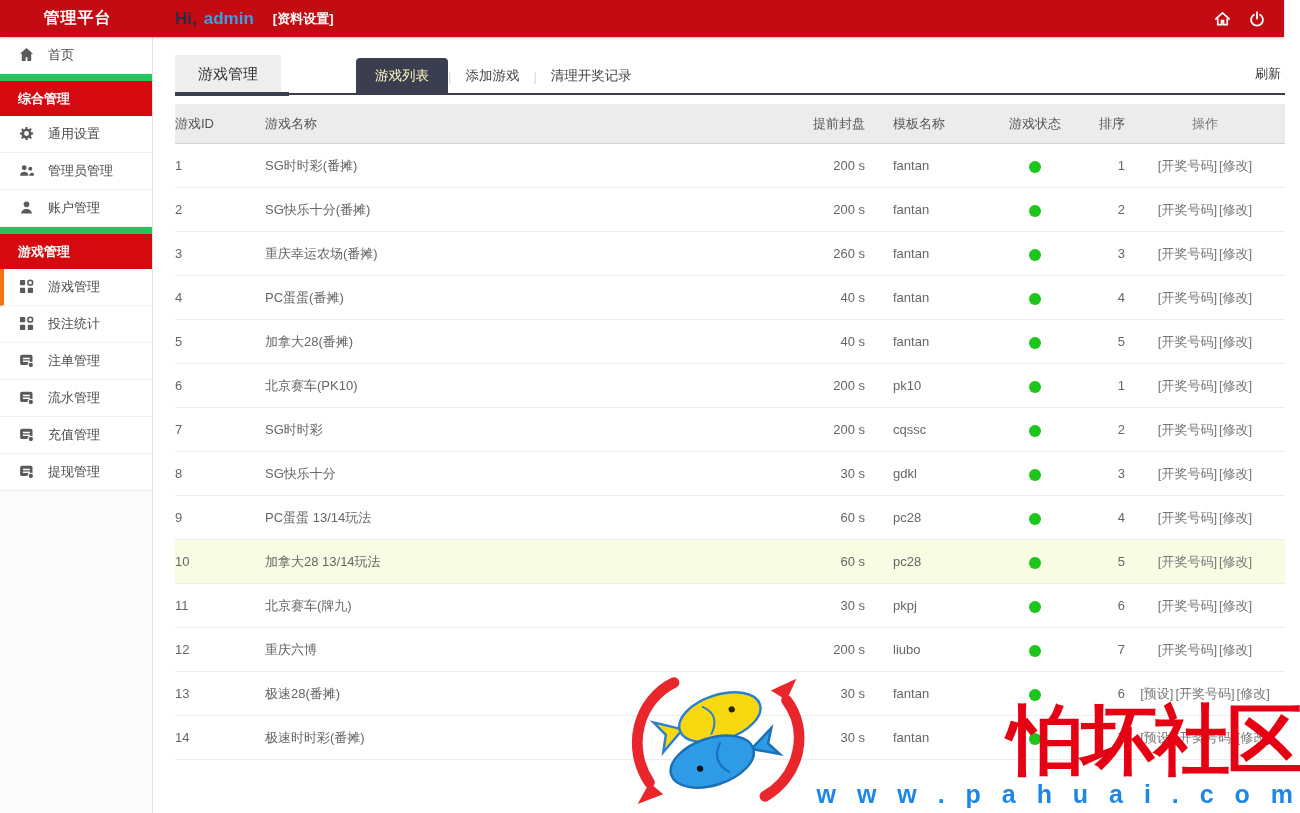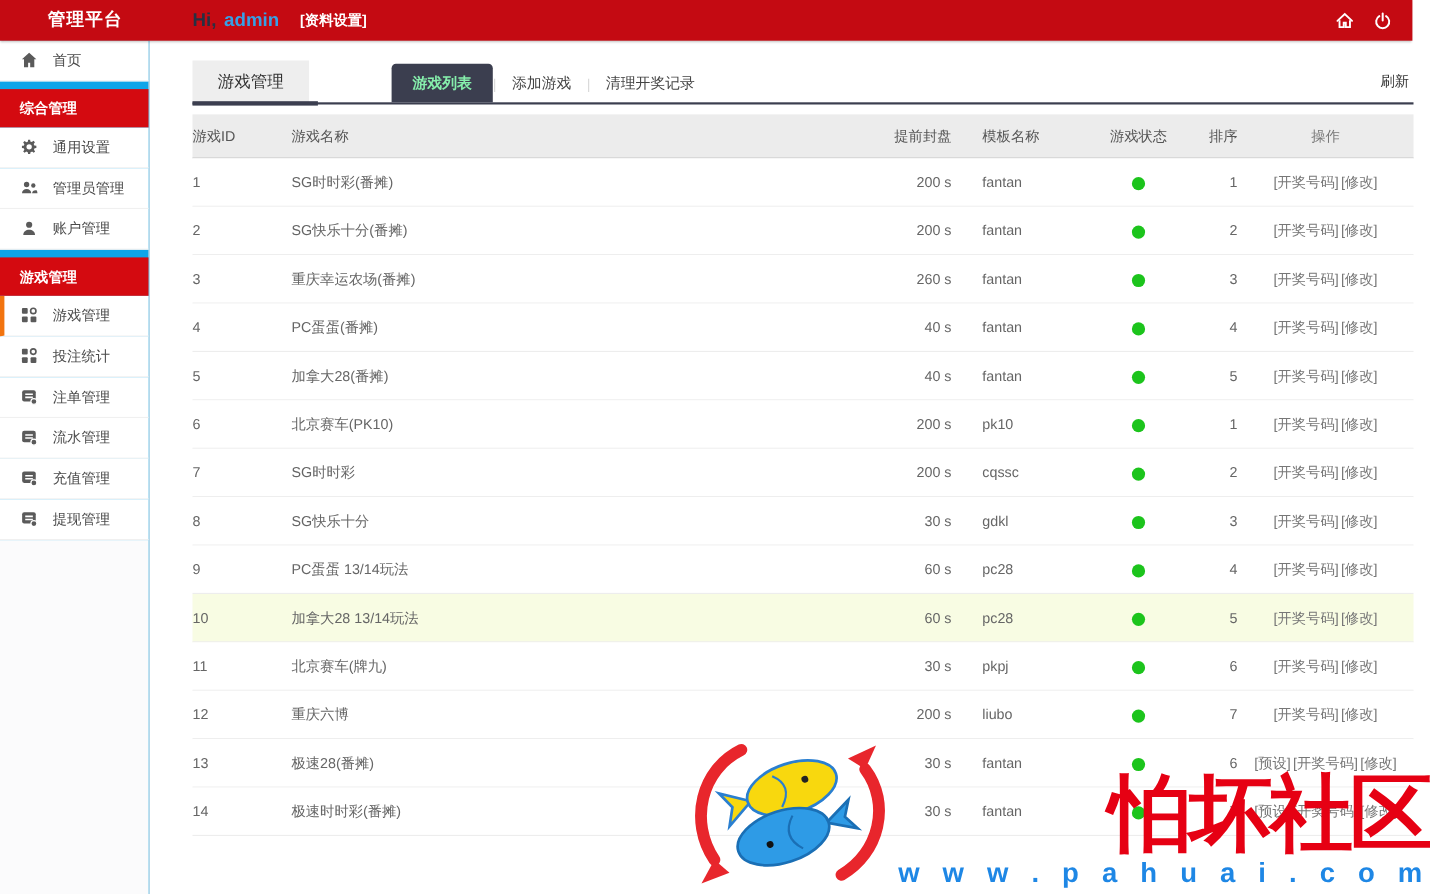--- a/index.html
+++ b/index.html
@@ -11,40 +11,40 @@
             display:flex; align-items:center; box-shadow:0 1px 2px rgba(0,0,0,.25); z-index:30; }
   .brand { width:155px; text-align:center; color:#fff; font-weight:bold; font-size:16px; letter-spacing:1px; }
   .userinfo { display:flex; align-items:center; gap:7px; margin-left:20px; }
   .userinfo .hi { color:#273043; font-weight:bold; font-size:17px; }
   .userinfo .uname { color:#37a0e6; font-weight:bold; font-size:17px; }
   .userinfo .profile { color:#fff; font-weight:bold; font-size:13px; cursor:pointer; text-decoration:none; margin-left:4px;padding-left:8px; }
   .topicons { margin-left:auto; display:flex; align-items:center; gap:16px; padding-right:18px; }
   .topicons span { cursor:pointer; display:inline-flex; }
 
   
-  .sidebar { position:absolute; top:37px; left:0; bottom:0; width:136px; background:#0ea5e9;
+  .sidebar { position:absolute; top:37px; left:0; bottom:0; width:153px; background:#22c55e;
              border-right:1px solid #e3e3e5; z-index:20; }
   .side-item { height:37px; display:flex; align-items:center; gap:13px; padding-left:19px;
                font-size:13px; color:#4a4a4a; background:#fff; border-bottom:1px solid #f0f0f0; cursor:pointer; }
   .side-item .ic { width:16px; height:16px; display:inline-flex; }
   .side-section { height:35px; display:flex; align-items:center; padding-left:18px;
                   background:#d40a10; color:#fff; font-weight:bold; font-size:13px;margin-top:7px; }
   .side-item.active { border-left:4px solid #f2740f; padding-left:15px; }
   .side-rest { background:#fbfbfc; }
 
   
   .main { position:absolute; left:156px; top:37px; right:0; bottom:0; background:#fff;
           padding:18px 15px 0 19px; }
 
   .tabbar { display:flex; align-items:flex-end; border-bottom:2px solid #3b3e4f; position:relative; }
   .page-tab { background:#eeeeee; color:#333; font-size:15px; padding:10px 23px 9px; cursor:pointer; position:relative; }
   .page-tab::after { content:""; position:absolute; left:0; right:-8px; bottom:-3px; height:4px; background:#3b3e4f; }
   .subtabs { display:flex; align-items:flex-end; margin-left:75px; }
   .subtab { font-size:13.5px; color:#444; padding:9px 14px 8px; cursor:pointer; white-space:nowrap; }
-  .subtab.active { background:#3b3e4f; color:#86efac; font-weight:bold; border-radius:4px 4px 0 0; padding:9px 19px 8px; }
+  .subtab.active { background:#3b3e4f; color:#fef9c3; font-weight:normal; border-radius:4px 4px 0 0; padding:9px 19px 8px; }
   .tab-sep { color:#d9d9d9; font-size:13px; padding-bottom:9px; }
   .refresh { margin-left:auto; font-size:13px; color:#333; padding:0 4px 10px 0; cursor:pointer; text-decoration:none; }
 
   
   .gtable { margin-top:9px; }
   .thead { display:flex; align-items:center; height:40px; background:#ececec;
            border-bottom:1px solid #d2d2d2; color:#555; font-size:13px; }
   .trow { display:flex; align-items:center; height:44px; border-bottom:1px solid #ededed;
           font-size:13px; color:#666; background:#fff; }
   .trow.hl { background:#f8fce3; }

